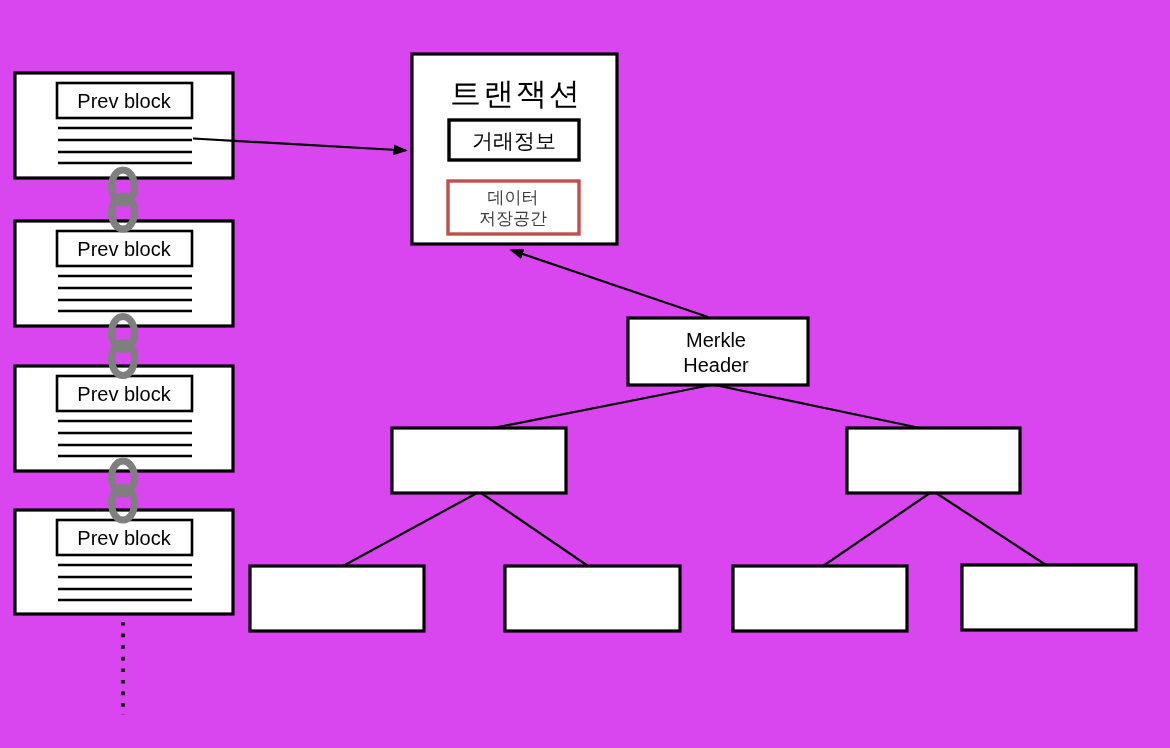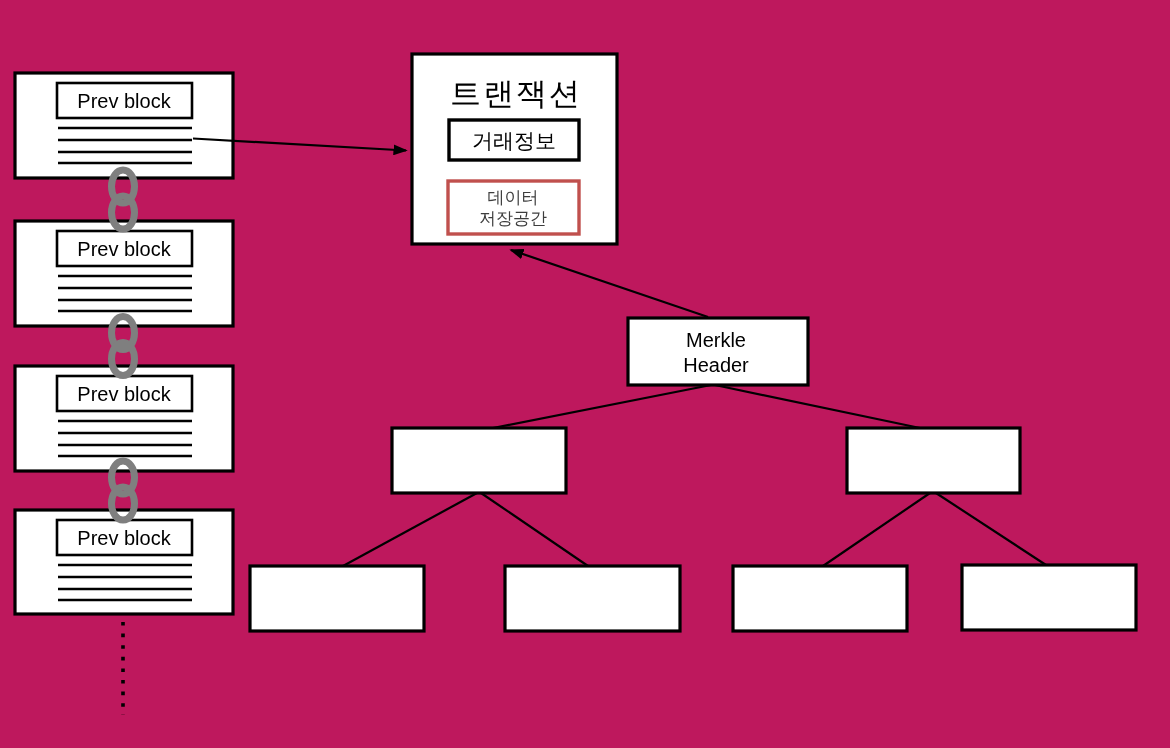--- a/index.html
+++ b/index.html
@@ -1,21 +1,21 @@
 <!DOCTYPE html>
 <html><head>
 <meta charset="utf-8">
 <style>
   * { margin: 0; padding: 0; box-sizing: border-box; }
   html, body { background: #ffffff; }
   .canvas {
     position: relative;
     width: 1170px;
     height: 748px;
-    background: #be185d;
+    background: #d946ef;
     overflow: hidden;
     font-family: "Liberation Sans", sans-serif;
   }
   svg { display: block; }
   .box       { fill: #ffffff; stroke: #000000; stroke-width: 3.2px; }
   .inner-box { fill: #ffffff; stroke: #000000; stroke-width: 2.6px; }
   .thick-box { fill: #ffffff; stroke: #000000; stroke-width: 3.4px; }
   .hl-box    { fill: #ffffff; stroke-width: 3.4px; }
   .block-line{ stroke: #000000; stroke-width: 2.4px; }
   .edge      { stroke: #000000; stroke-width: 2.2px; fill: none; }

